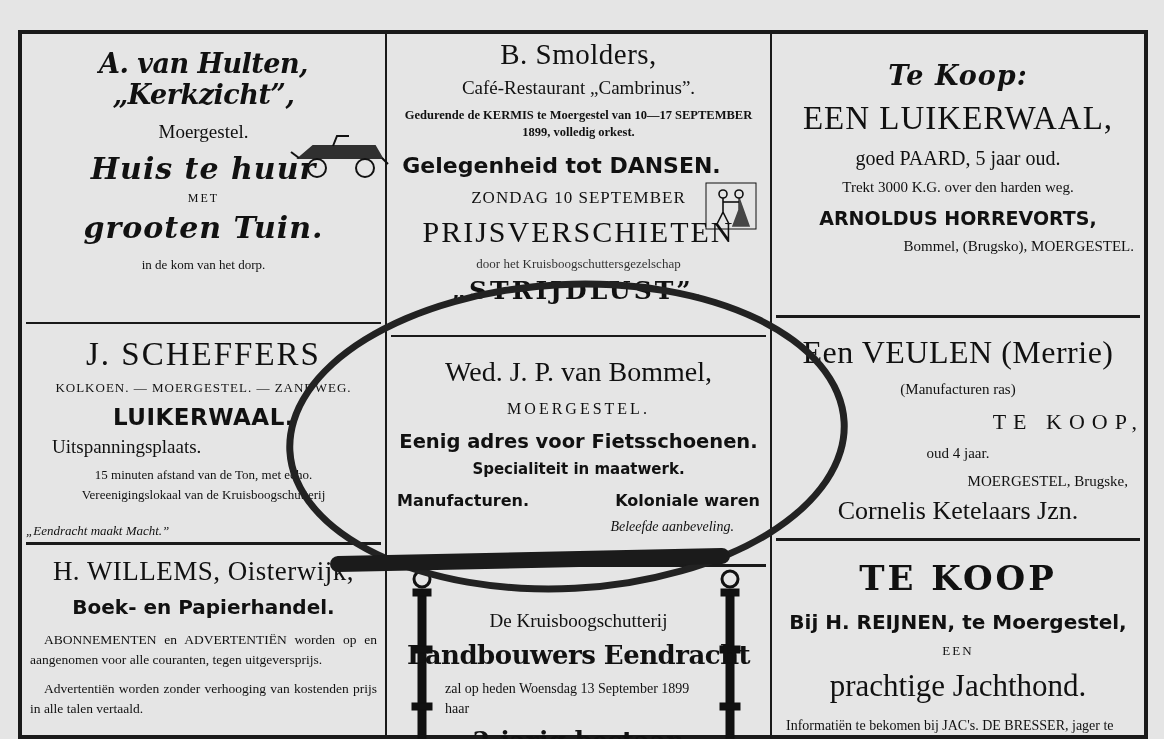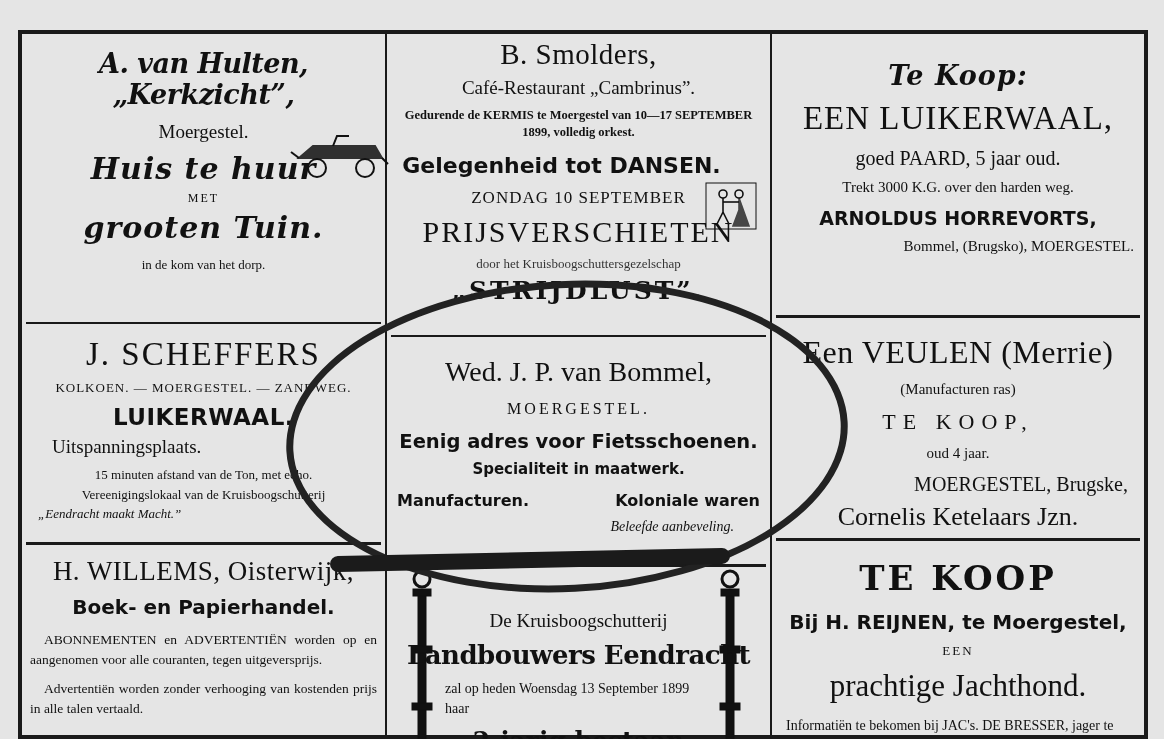--- a/index.html
+++ b/index.html
@@ -89,21 +89,21 @@
 
     <div class="rule-h" style="left:4px; top:288px; width:355px; height:2px;"></div>
 
     <div class="ad" style="left:0; top:296px;">
       <div style="font-family:'Liberation Serif',serif; font-size:33px; letter-spacing:2px; margin-top:6px;">J. SCHEFFERS</div>
       <div style="font-family:'Liberation Serif',serif; font-size:13px; letter-spacing:1px; margin-top:7px;">KOLKOEN. — MOERGESTEL. — ZANDWEG.</div>
       <div style="font-family:'DejaVu Sans',sans-serif; font-weight:bold; font-size:23px; margin-top:8px; letter-spacing:0.5px;">LUIKERWAAL.</div>
       <div style="font-family:'Liberation Serif',serif; font-size:19px; margin-top:6px; text-align:left; padding-left:30px;">Uitspanningsplaats.</div>
       <div style="font-family:'Liberation Serif',serif; font-size:13px; margin-top:9px;">15 minuten afstand van de Ton, met echo.</div>
       <div style="font-family:Liberation Serif, serif; font-size:13px; margin-top:4px;">Vereenigingslokaal van de Kruisboogschutterij</div>
-      <div style="font-family:'Liberation Serif',serif; font-style:italic; font-size:13px; margin-top:3px; text-align:left; padding-left:16px;">„Eendracht maakt Macht.”</div>
+      <div style="font-family:'Liberation Serif',serif; font-style:italic; font-size:13px; margin-top:20px; text-align:left; padding-left:4px;">„Eendracht maakt Macht.”</div>
     </div>
 
     <div style="position:absolute; left:265px; top:98px; width:105px; height:48px; z-index:30;">
       <svg viewBox="0 0 105 48" width="105" height="48">
         <g stroke="#111" stroke-width="2" fill="none">
           <circle cx="30" cy="36" r="9"></circle>
           <circle cx="78" cy="36" r="9"></circle>
           <path d="M12 26 L95 26 L88 14 L26 14 Z" fill="#111" opacity="0.85"></path>
           <path d="M12 26 L4 20"></path>
           <path d="M95 26 L101 32"></path>
@@ -209,23 +209,23 @@
       <div style="font-family:'Liberation Serif',serif; font-size:15px; margin-top:9px;">Trekt 3000 K.G. over den harden weg.</div>
       <div style="font-family:'DejaVu Sans',sans-serif; font-weight:bold; font-size:19px; margin-top:11px;">ARNOLDUS HORREVORTS,</div>
       <div style="font-family:'Liberation Serif',serif; font-size:15px; margin-top:9px; text-align:right; padding-right:10px;">Bommel, (Brugsko), MOERGESTEL.</div>
     </div>
 
     <div class="rule-h" style="left:4px; top:271px; width:364px; height:3px;"></div>
 
     <div class="ad" style="left:0; top:278px;">
       <div style="font-family:'Liberation Serif',serif; font-size:32px; margin-top:12px; letter-spacing:0.5px;">Een VEULEN (Merrie)</div>
       <div style="font-family:'Liberation Serif',serif; font-size:15px; margin-top:10px;">(Manufacturen ras)</div>
-      <div style="font-family:'Liberation Serif',serif; font-size:22px; letter-spacing:7px; margin-top:11px;">TE KOOP,</div>
+      <div style="font-family:'Liberation Serif',serif; font-size:22px; letter-spacing:7px; margin-top:11px;text-align:right;">TE KOOP,</div>
       <div style="font-family:'Liberation Serif',serif; font-size:15px; margin-top:10px;">oud 4 jaar.</div>
-      <div style="font-family:'Liberation Serif',serif; font-size:20px; margin-top:11px; text-align:right; padding-right:16px;padding-left:36px;">MOERGESTEL, Brugske,</div>
+      <div style="font-family:'Liberation Serif',serif; font-size:15px; margin-top:11px; text-align:right; padding-right:16px;padding-left:36px;">MOERGESTEL, Brugske,</div>
       <div style="font-family:'Liberation Serif',serif; font-size:26px; margin-top:6px;">Cornelis Ketelaars Jzn.</div>
     </div>
 
     <div class="rule-h" style="left:4px; top:494px; width:364px; height:3px;"></div>
 
     <div class="ad" style="left:0; top:500px;">
       <div style="font-family:'DejaVu Serif',serif; font-weight:bold; font-size:34px; letter-spacing:3px; margin-top:14px;">TE KOOP</div>
       <div style="font-family:'DejaVu Sans',sans-serif; font-weight:bold; font-size:20px; margin-top:12px;">Bij H. REIJNEN, te Moergestel,</div>
       <div style="font-family:'Liberation Serif',serif; font-size:13px; letter-spacing:2px; margin-top:9px;">EEN</div>
       <div style="font-family:'Liberation Serif',serif; font-size:31px; margin-top:9px;">prachtige Jachthond.</div>

